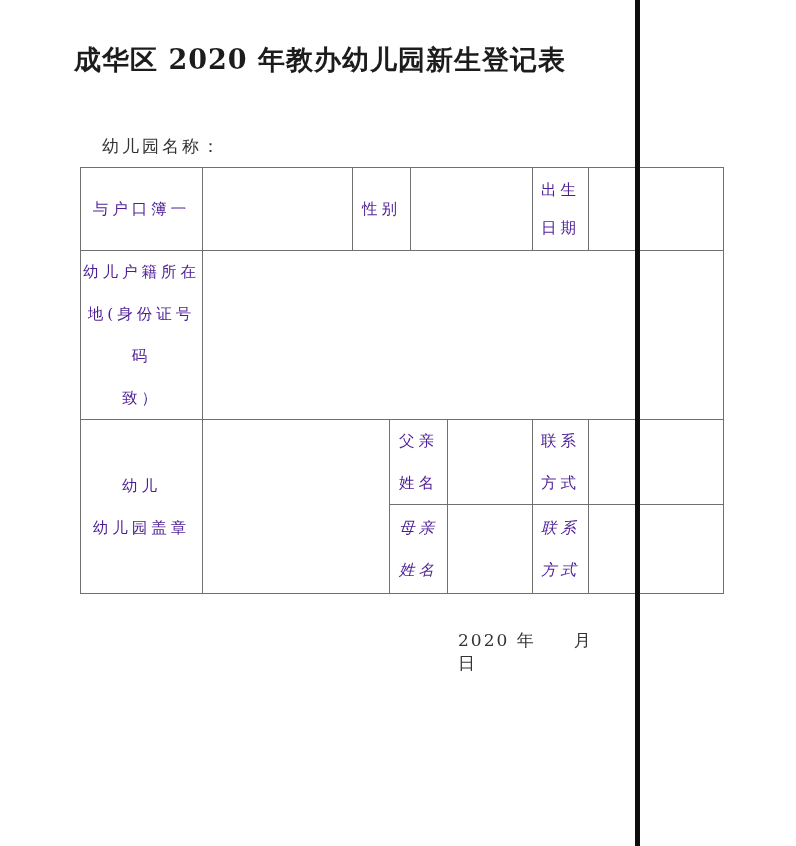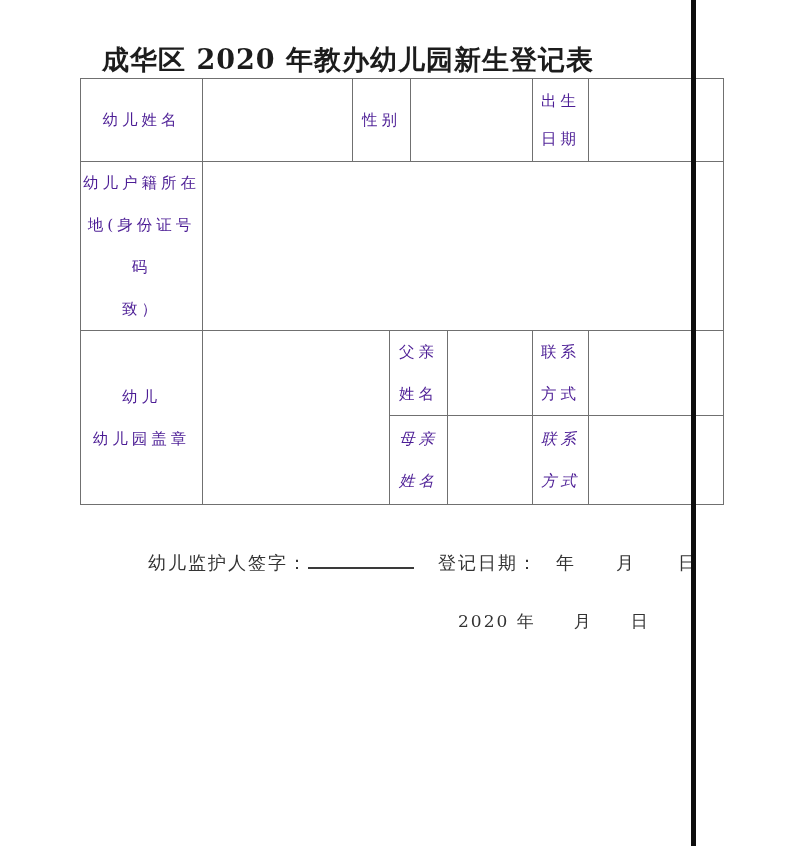--- a/index.html
+++ b/index.html
@@ -4,21 +4,21 @@
 <style>
   html,body { margin:0; padding:0; }
   body {
     width:796px; height:846px;
     background:#ffffff;
     font-family:"DejaVu Serif", serif;
     color:#3a3a3a;
     position:relative;
     overflow:hidden;
   }
-  .doc { width:696px; height:846px; position:relative; }
+  .doc { width:640px; height:846px; position:relative; }
 
   .title {
     margin:0; padding-top:42px;
     text-align:center;
     font-size:27px; font-weight:bold;
     color:#1c1c1c; letter-spacing:1px;
   }
 
   .form-label {
     margin:57px 0 9px 102px;
@@ -77,35 +77,36 @@
     background:#0d0d0d;
   }
 </style>
 </head>
 <body>
 
 <div class="doc">
 
   <h1 class="title">成华区 2020 年教办幼儿园新生登记表</h1>
 
+  <div class="form-label">幼儿园名称：</div>
 
   <table class="reg">
     <colgroup>
       <col style="width:122px">
         <col style="width:150px">
         <col style="width:37px">
         <col style="width:21px">
       <col style="width:37px">
         <col style="width:85px">
         <col style="width:56px">
         <col style="width:135px">
     </colgroup>
     <tbody>
         <tr class="r1">
-      <td>幼儿姓名</td>
+      <td>与户口簿一</td>
       <td></td>
       <td colspan="2">性别</td>
       <td colspan="2"></td>
       <td class="lines-sm">
         <div>出生</div>
         <div>日期</div>
       </td>
       <td></td>
     </tr>
     <tr class="r2">
@@ -141,22 +142,19 @@
       <td></td>
       <td class="lines">
         <div>联系</div>
         <div>方式</div>
       </td>
       <td></td>
     </tr>
   </tbody>
     </table>
 
-  <div class="sig-row">
-    <span>幼儿监护人签字：</span><span class="sig-line"></span><span class="reg-date-label">登记日期：</span><span class="date-unit-y">年</span><span class="date-unit-m">月</span><span class="date-unit-d">日</span>
-  </div>
 
 
   <div class="footer-date">2020 年　　月　　日</div>
 
   <div class="edge-strip"></div>
 
 </div>
 
 </body></html>

